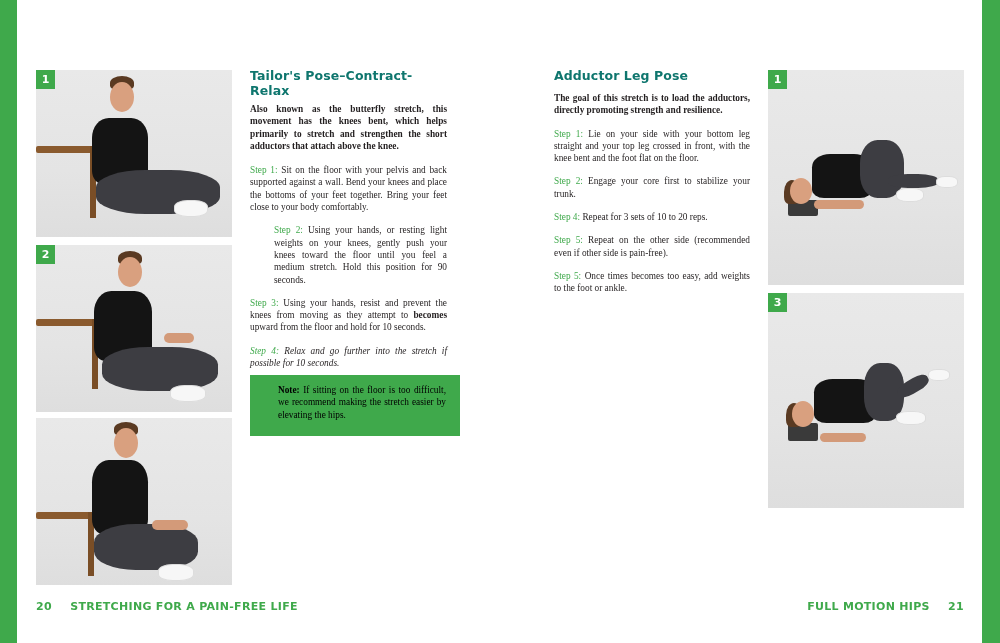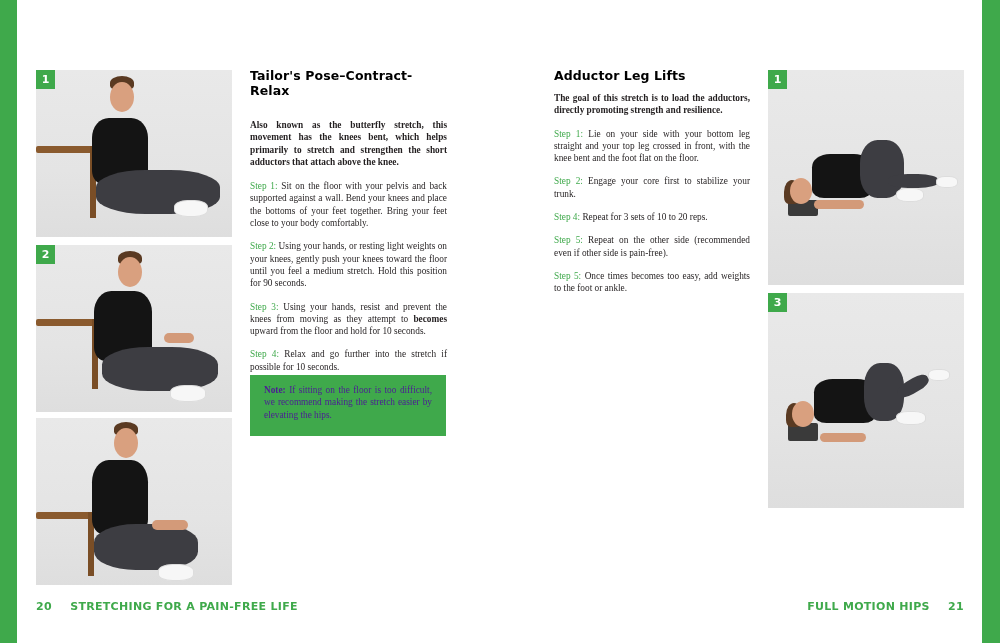--- a/index.html
+++ b/index.html
@@ -18,25 +18,25 @@
   .bench-leg { position:absolute; background:#7a4e26; }
   .shirt { position:absolute; background:#141414; border-radius:30% 30% 20% 20%; }
   .head { position:absolute; background:#d9a07f; border-radius:50%; }
   .hair { position:absolute; background:#5a3a22; border-radius:50% 50% 30% 30%; }
   .legs { position:absolute; background:#3d3d42; border-radius:40%; }
   .shoe { position:absolute; background:#f7f7f7; border-radius:40%; border:1px solid #ddd; }
   .arm { position:absolute; background:#d39a79; border-radius:6px; }
   .block { position:absolute; background:#3a3a3a; border-radius:2px; }
 
   .col { position:absolute; }
-  h2 { margin:0; font-family:"DejaVu Sans", sans-serif; font-weight:bold; color:#000000; font-size:12.5px; letter-spacing:0.1px; }
+  h2 { margin:0; font-family:"DejaVu Sans", sans-serif; font-weight:bold; color:#0f766e; font-size:12.5px; letter-spacing:0.1px; }
   p { margin:0; font-size:9.3px; line-height:12.3px; text-align:justify; }
   p.intro { font-weight:bold; }
   .step-label { color:#3fa94b; }
-  .note { position:absolute; background:#3fa94b; color:#4c1d95; padding:9px 14px 10px 14px; }
+  .note { position:absolute; background:#3fa94b; color:#000000; padding:9px 14px 10px 28px; }
   .note p { font-size:9.3px; line-height:12.3px; }
   .footer { position:absolute; top:600px; font-family:"DejaVu Sans", sans-serif; font-weight:bold; font-size:11px; color:#3fa94b; letter-spacing:0.3px; }
 </style>
 </head>
 <body>
 
 <div class="bar left"></div>
 <div class="bar right"></div>
 
 <div class="photo" style="left:36px; top:70px; width:196px; height:167px;">
@@ -66,45 +66,45 @@
   <div class="shirt" style="left:56px; top:42px; width:56px; height:74px;"></div>
   <div class="hair" style="left:78px; top:4px; width:24px; height:14px;"></div>
   <div class="head" style="left:78px; top:10px; width:24px; height:30px;"></div>
   <div class="legs" style="left:58px; top:106px; width:104px; height:46px;"></div>
   <div class="arm" style="left:116px; top:102px; width:36px; height:10px;"></div>
   <div class="shoe" style="left:122px; top:146px; width:34px; height:15px;"></div>
 </div>
 
 <div class="col" style="left:250px; top:68px; width:197px;">
   <h2>Tailor's Pose–Contract-Relax</h2>
-  <p class="intro" style="margin-top:21px;">Also known as the butterfly stretch, this movement has the knees bent, which helps primarily to stretch and strengthen the short adductors that attach above the knee.</p>
+  <p class="intro" style="margin-top:5px;">Also known as the butterfly stretch, this movement has the knees bent, which helps primarily to stretch and strengthen the short adductors that attach above the knee.</p>
 
   <p style="margin-top:12px;">
     <span class="step-label">Step 1:</span><span> Sit on the floor with your pelvis and back supported against a wall. Bend your knees and place the bottoms of your feet together. Bring your feet close to your body comfortably.</span>
   </p>
-  <p style="margin-top:11px;">
+  <p style="margin-top:11px;margin-left:24px;">
     <span class="step-label">Step 2:</span><span> Using your hands, or resting light weights on your knees, gently push your knees toward the floor until you feel a medium stretch. Hold this position for 90 seconds.</span>
   </p>
   <p style="margin-top:11px;">
     <span class="step-label">Step 3:</span><span> Using your hands, resist and prevent the knees from moving as they attempt to </span><b>becomes</b><span> upward from the floor and hold for 10 seconds.</span>
   </p>
-  <p style="margin-top:11px;">
+  <p style="margin-top:11px;font-style:italic;">
     <span class="step-label">Step 4:</span><span> Relax and go further into the stretch if possible for 10 seconds.</span>
   </p>
   <p style="margin-top:11px;">
     <span class="step-label">Step 5:</span><span> Repeat this process 5 to 10 times.</span>
   </p>
 </div>
 
 <div class="note" style="left:250px; top:375px; width:168px; height:42px;">
   <p><b>Note:</b><span> If sitting on the floor is too difficult, we recommend making the stretch easier by elevating the hips.</span></p>
 </div>
 
 <div class="col" style="left:554px; top:68px; width:196px;">
-  <h2>Adductor Leg Lifts</h2>
+  <h2>Adductor Leg Pose</h2>
   <p class="intro" style="margin-top:9px;">The goal of this stretch is to load the adductors, directly promoting strength and resilience.</p>
 
   <p style="margin-top:11px;">
     <span class="step-label">Step 1:</span><span> Lie on your side with your bottom leg straight and your top leg crossed in front, with the knee bent and the foot flat on the floor.</span>
   </p>
   <p style="margin-top:11px;">
     <span class="step-label">Step 2:</span><span> Engage your core first to stabilize your trunk.</span>
   </p>
   <p style="margin-top:11px;">
     <span class="step-label">Step 4:</span><span> Repeat for 3 sets of 10 to 20 reps.</span>

